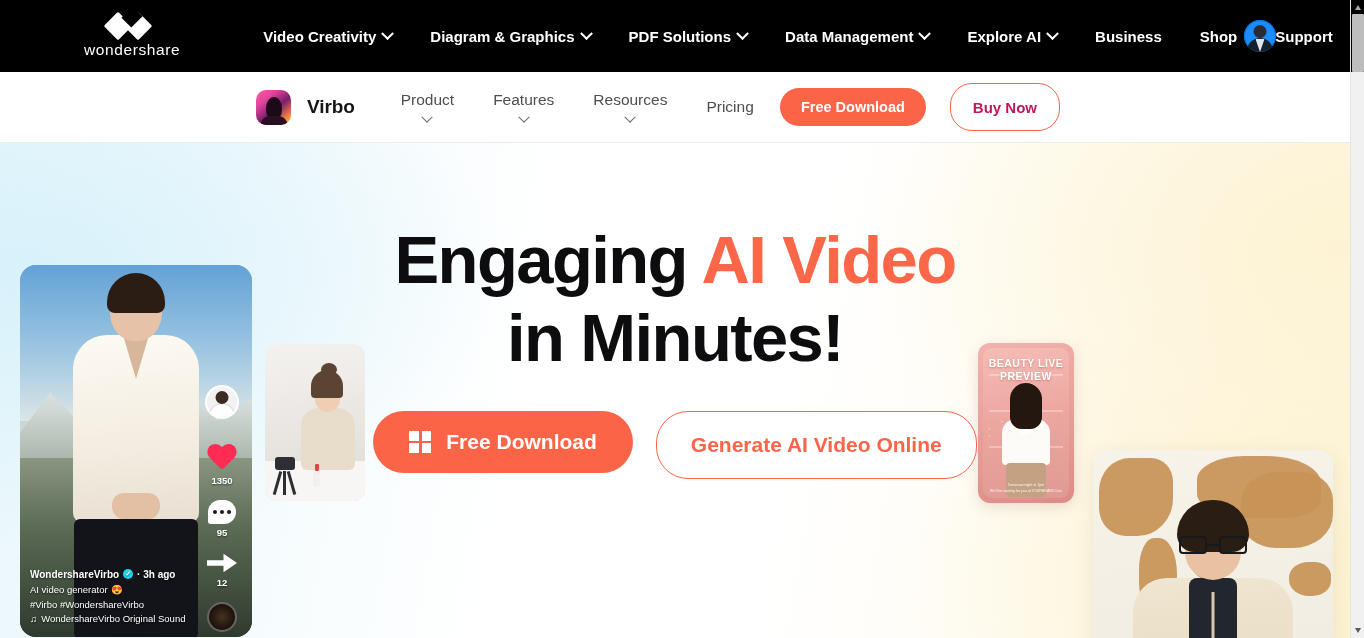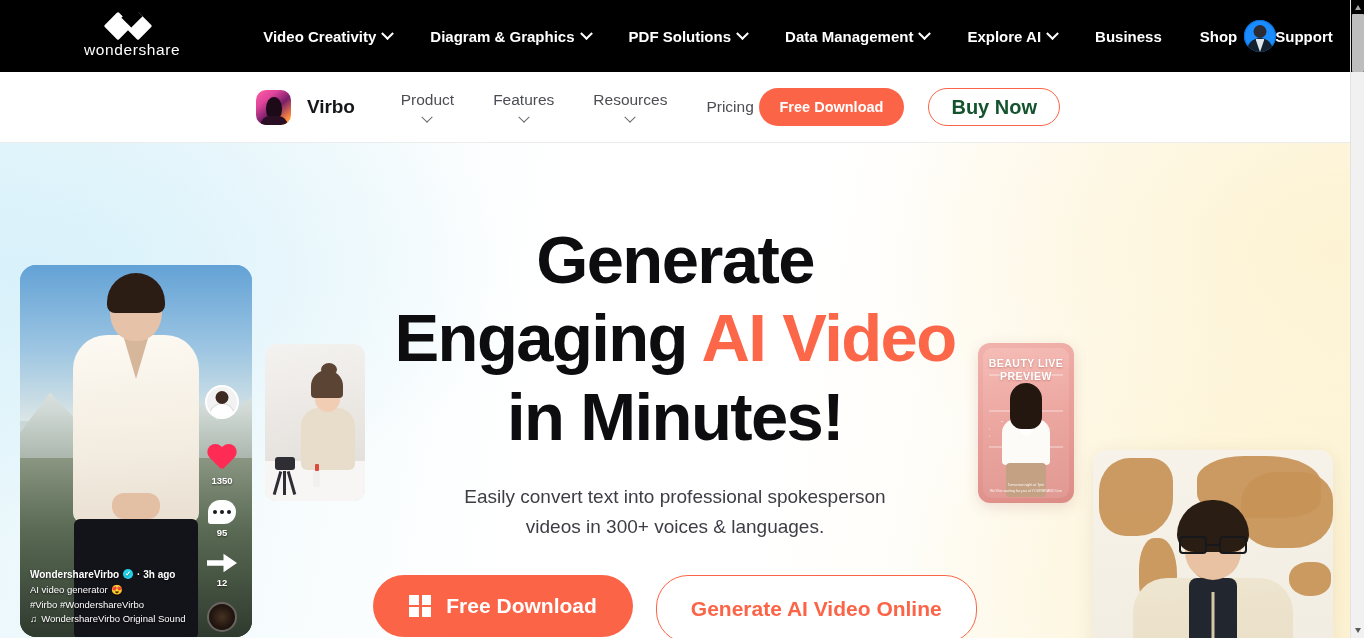--- a/index.html
+++ b/index.html
@@ -69,22 +69,22 @@
   .subnav-menu { display:flex; align-items:center; gap:39px; margin-left:46px; }
   .sn-item { display:flex; align-items:center; gap:7px; font-size:15.5px; color:#4d4d55; cursor:pointer; white-space:nowrap;flex-direction:column; }
 
   .btn-row { position:absolute; right:290px; display:flex; align-items:center; gap:24px; }
   .btn-free {
     background:#fb6447; color:#fff; border:none; border-radius:22px;
     padding:0 21px; height:38px; font-size:14.5px; font-weight:700; cursor:pointer;
     font-family:inherit; display:flex; align-items:center;
   }
   .btn-buy {
-    background:#fff; color:#14532d; border:1.6px solid #fb6447; border-radius:22px;
-    padding:0 22px; height:38px; font-size:20px; font-weight:700; cursor:pointer;
+    background:#fff; color:#be185d; border:1.6px solid #fb6447; border-radius:22px;
+    padding:0 22px; height:48px; font-size:15px; font-weight:700; cursor:pointer;
     font-family:inherit; display:flex; align-items:center;
   }
 
   
   .hero {
     position:relative; height:495px; overflow:hidden;
     background:
       radial-gradient(ellipse 780px 440px at 2% 26%, #d8f1fa 0%, rgba(232,248,252,0) 62%),
       radial-gradient(ellipse 700px 480px at 99% 22%, #fdf3d4 0%, rgba(255,250,228,0) 66%),
       radial-gradient(ellipse 560px 420px at 96% 88%, #fdf2cf 0%, rgba(255,250,228,0) 70%),
@@ -451,28 +451,23 @@
         <div class="pz-glass">
           <div class="lens l"></div>
             <div class="bridge"></div>
             <div class="lens r"></div>
         </div>
       </div>
     </div>
 
     <div class="hero-center">
       <h1 class="headline">
-        <div>Generate</div>
         <div><span>Engaging </span><span class="accent">AI Video</span></div>
         <div>in Minutes!</div>
       </h1>
-      <p class="subhead">
-        <span>Easily convert text into professional spokesperson</span><br>
-        <span>videos in 300+ voices &amp; languages.</span>
-      </p>
       <div class="cta-row">
         <button class="cta-primary">
           <span class="win-icon">
               <i></i>
               <i></i>
               <i></i>
               <i></i>
             </span>
           <span>Free Download</span>
         </button>

